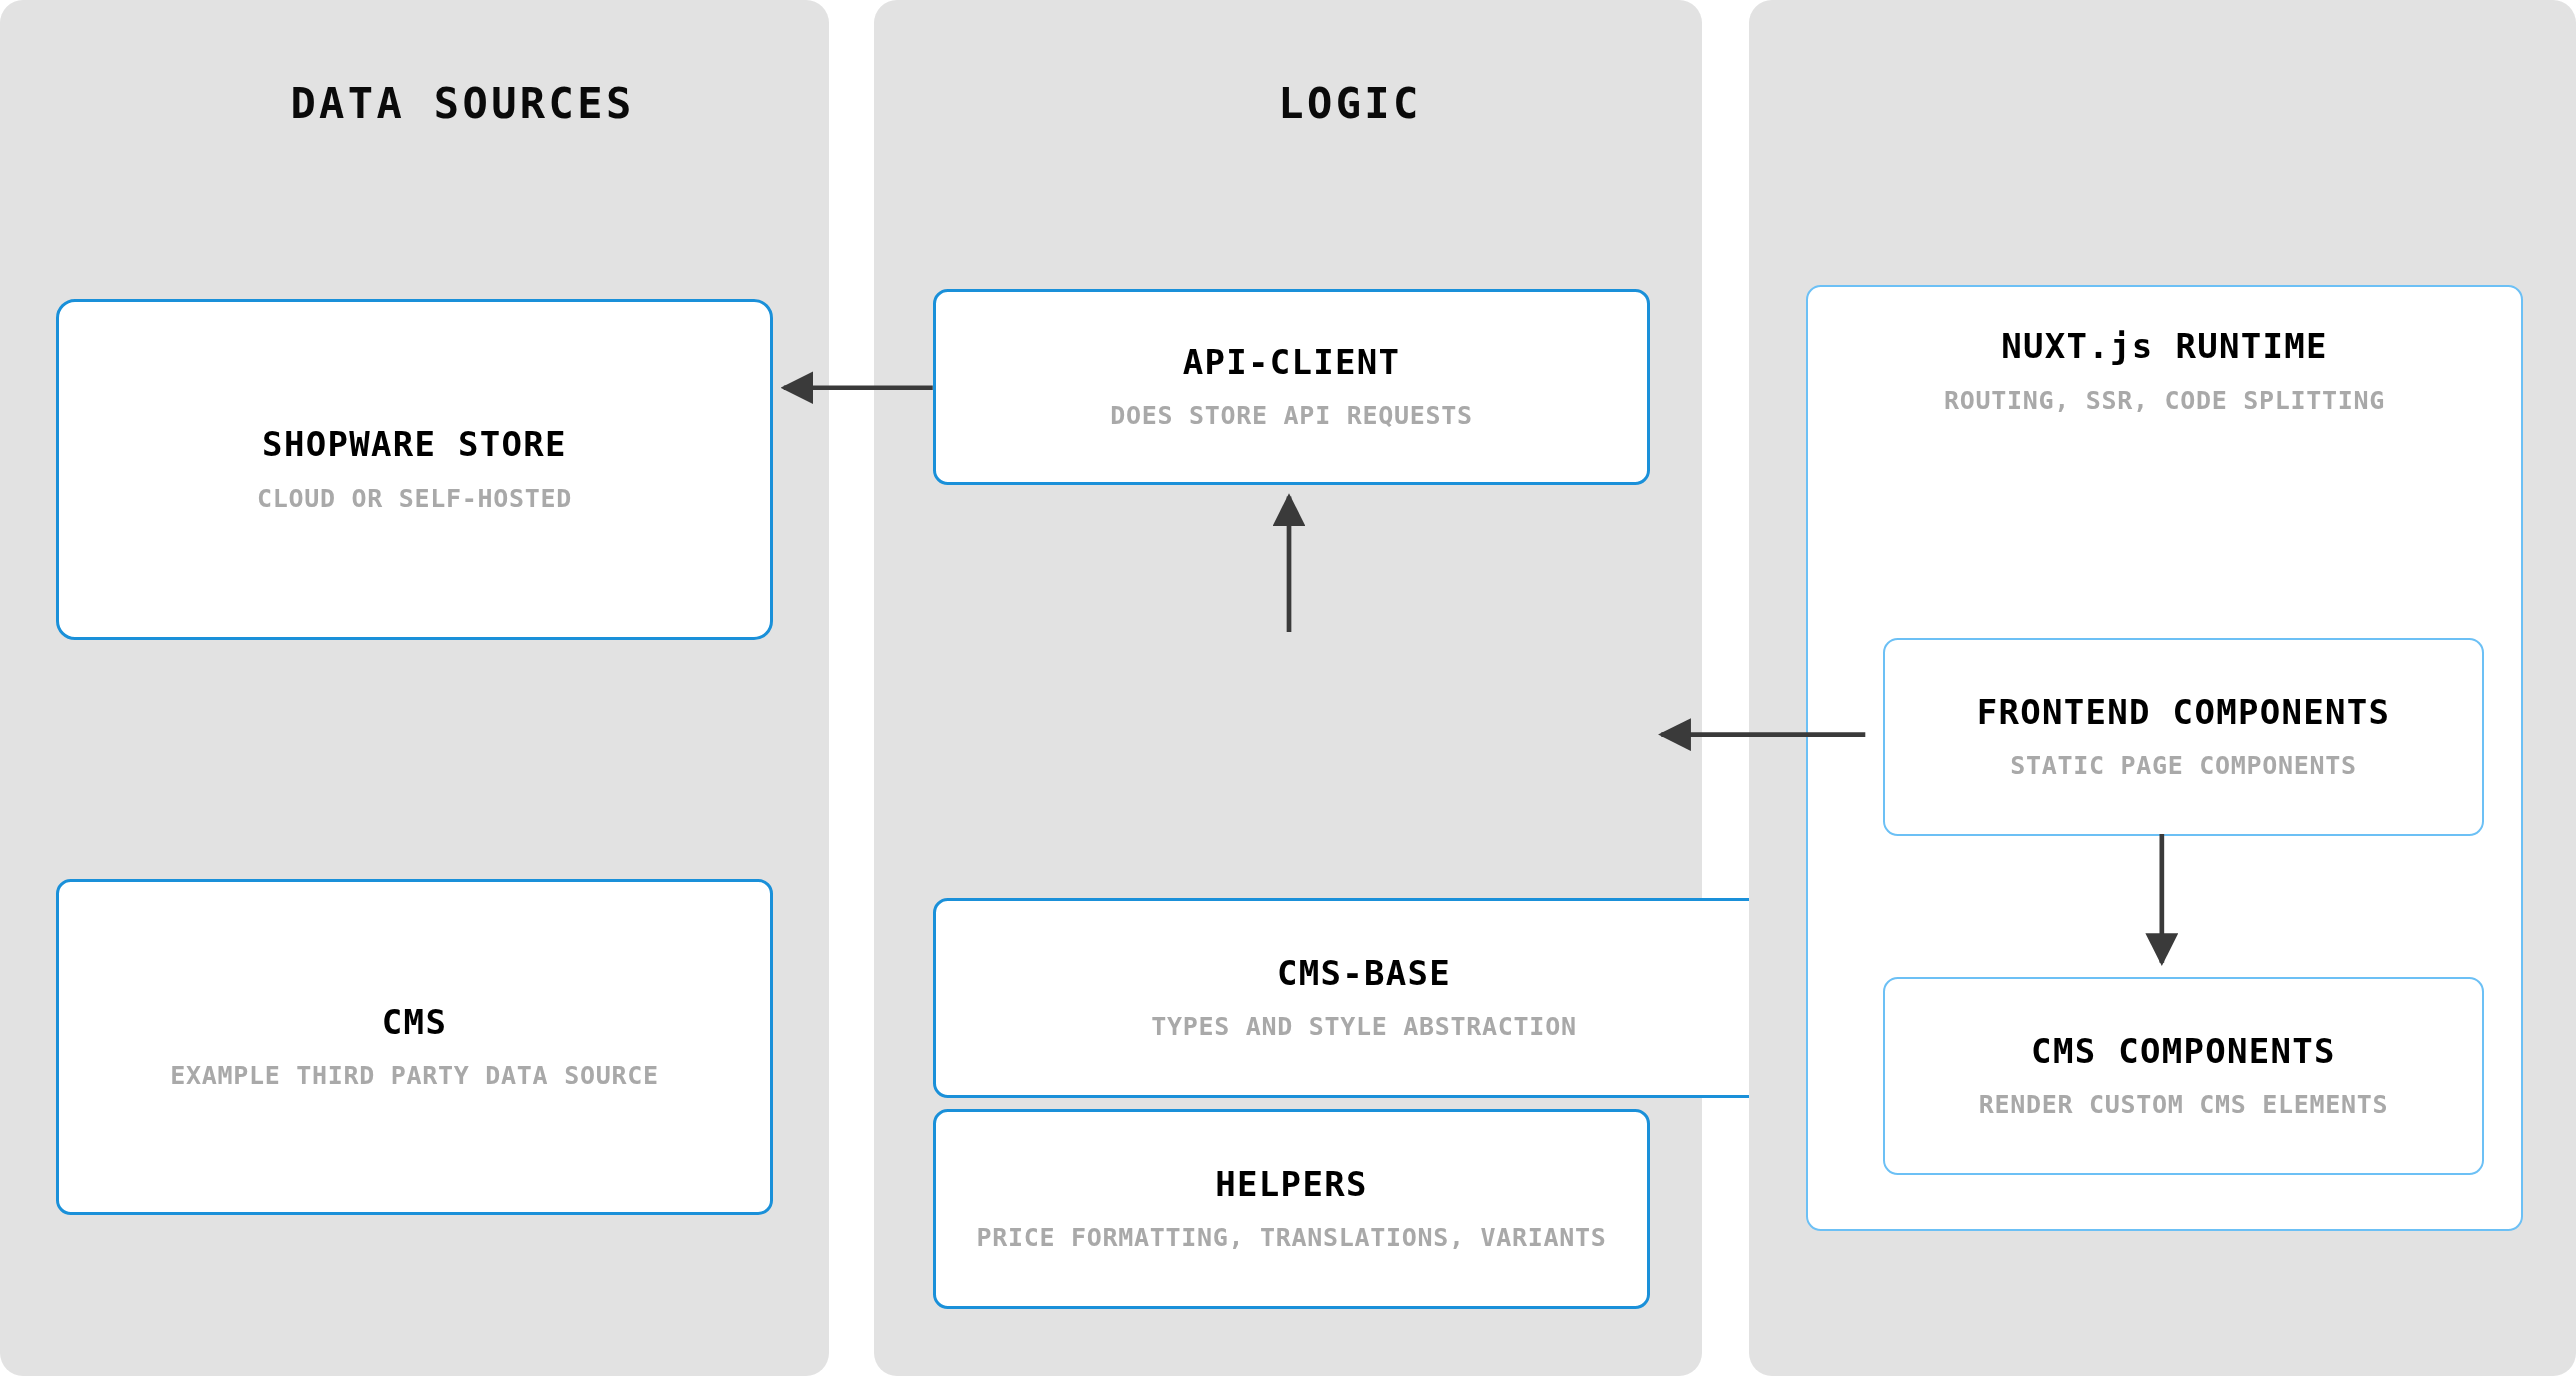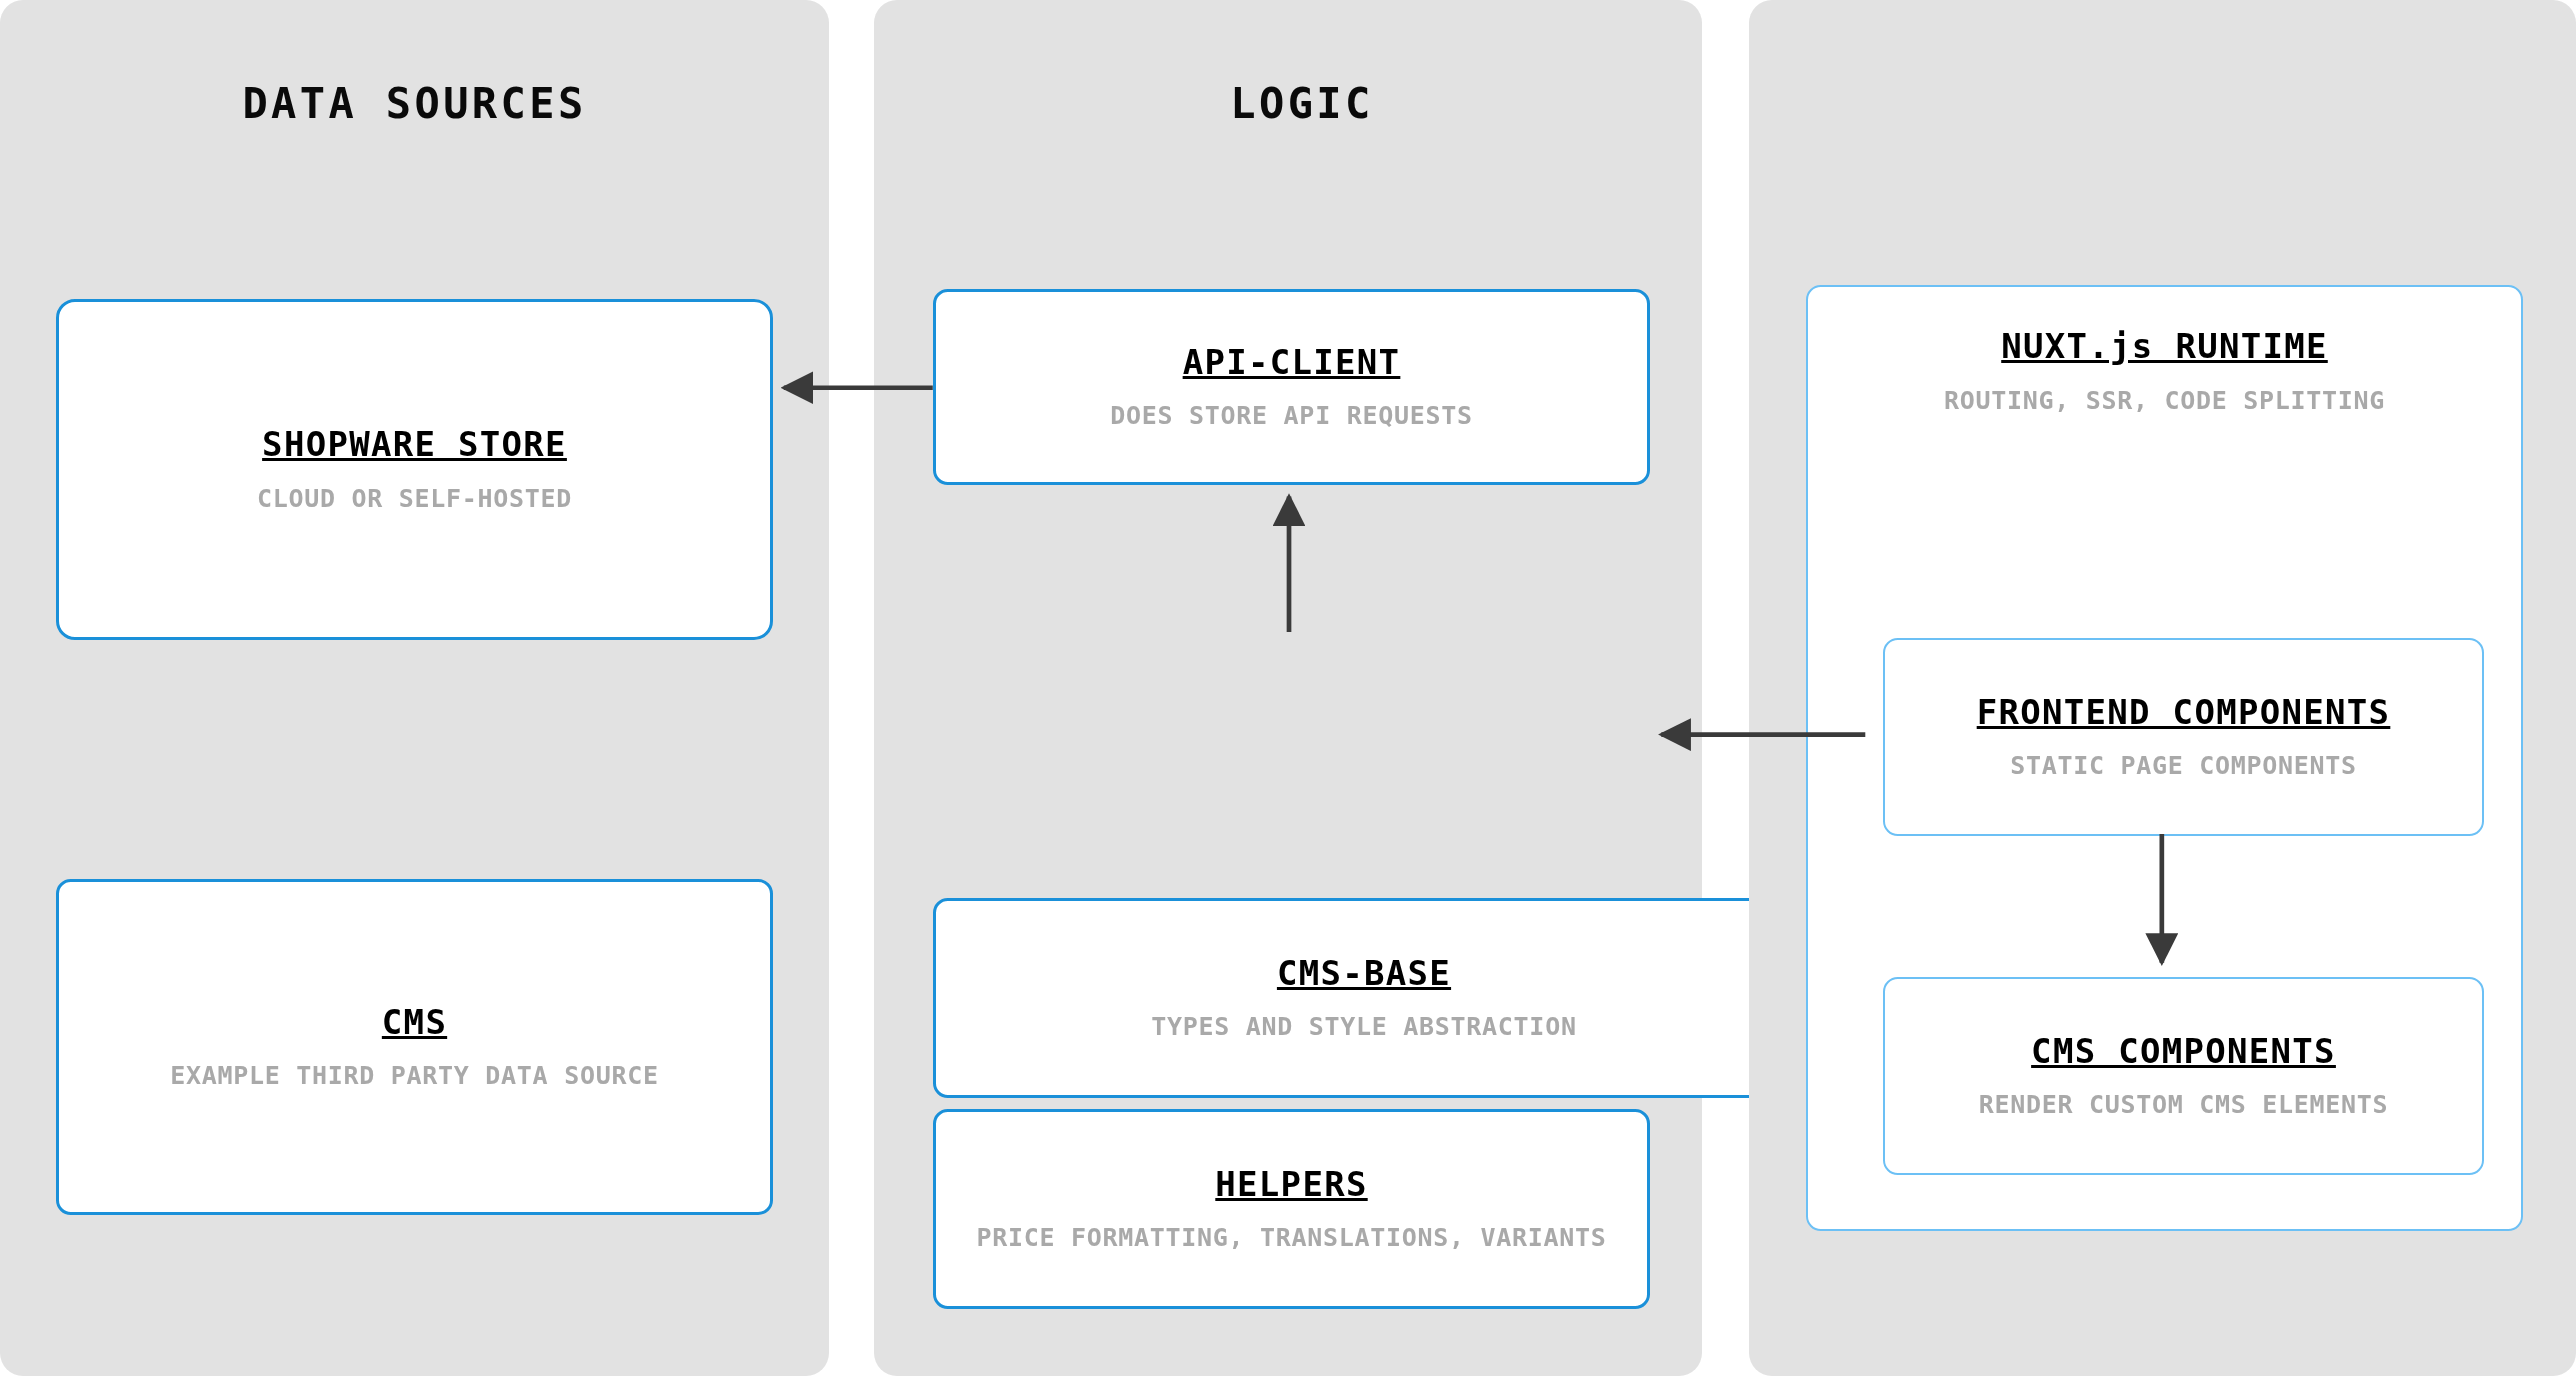--- a/index.html
+++ b/index.html
@@ -32,20 +32,21 @@
     position: absolute;
     left: 0;
     right: 0;
     text-align: center;
     color: #0a0a0a;
     font-size: 42px;
     font-weight: 700;
     letter-spacing: 3.4px;
     font-family: "DejaVu Sans Mono", "Liberation Mono", monospace;
     white-space: nowrap;
+    padding-left: 48px;
   }
 
   
   .node {
     position: absolute;
     background: #ffffff;
     border: 3.4px solid #1a90d9;
     border-radius: 14.8px;
     box-sizing: border-box;
     display: flex;
@@ -65,21 +66,20 @@
   }
   .node-title {
     color: #000000;
     font-size: 34px;
     font-weight: 700;
     letter-spacing: 1.3px;
     text-align: center;
     line-height: 1.05;
     white-space: nowrap;
     font-family: "DejaVu Sans Mono", "Liberation Mono", monospace;
-    text-decoration: underline;
   }
   .node-sub {
     color: #a9a9a9;
     font-size: 25px;
     font-weight: 700;
     letter-spacing: 0.7px;
     text-align: center;
     line-height: 1.05;
     white-space: nowrap;
     margin-top: 23px;

